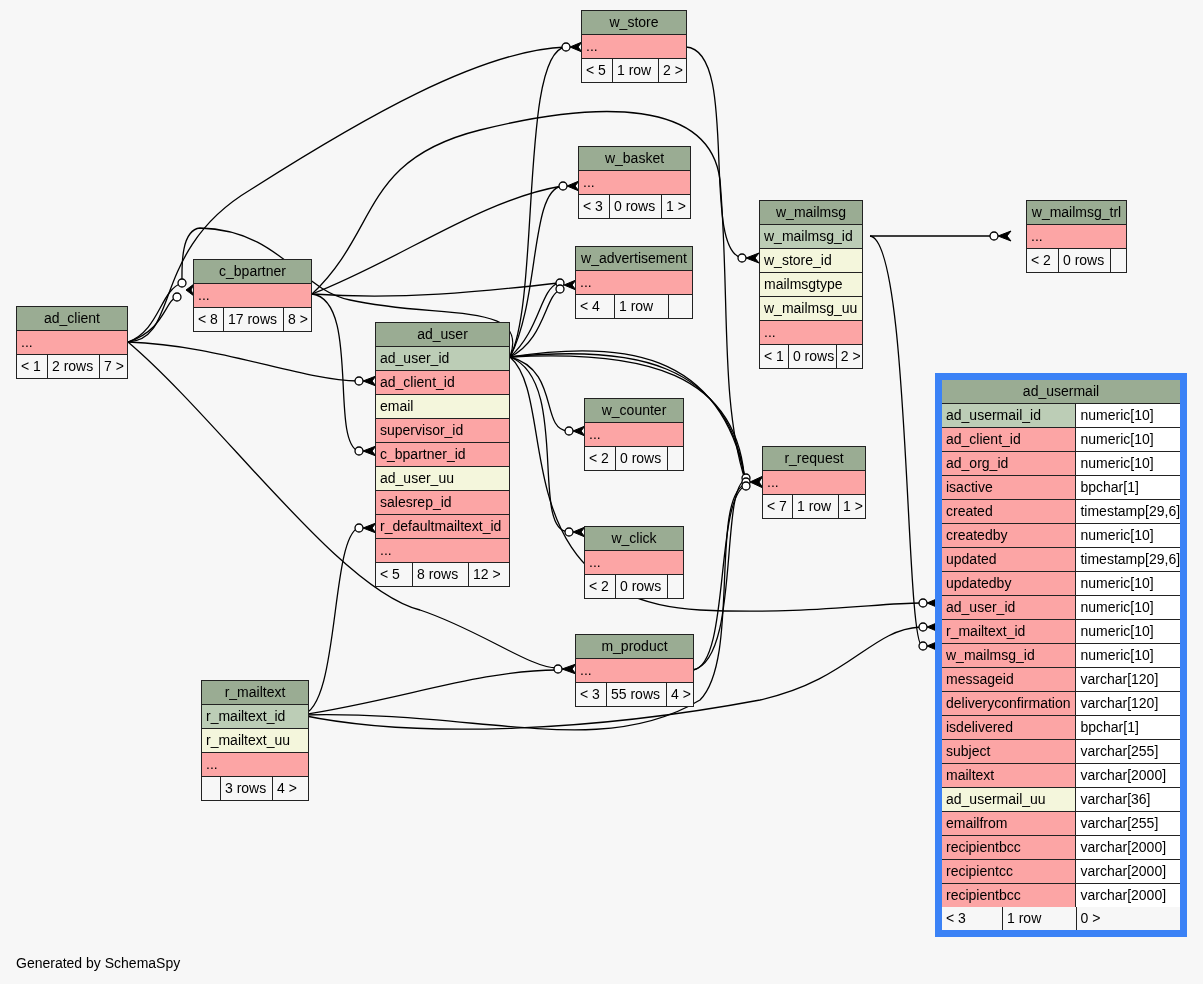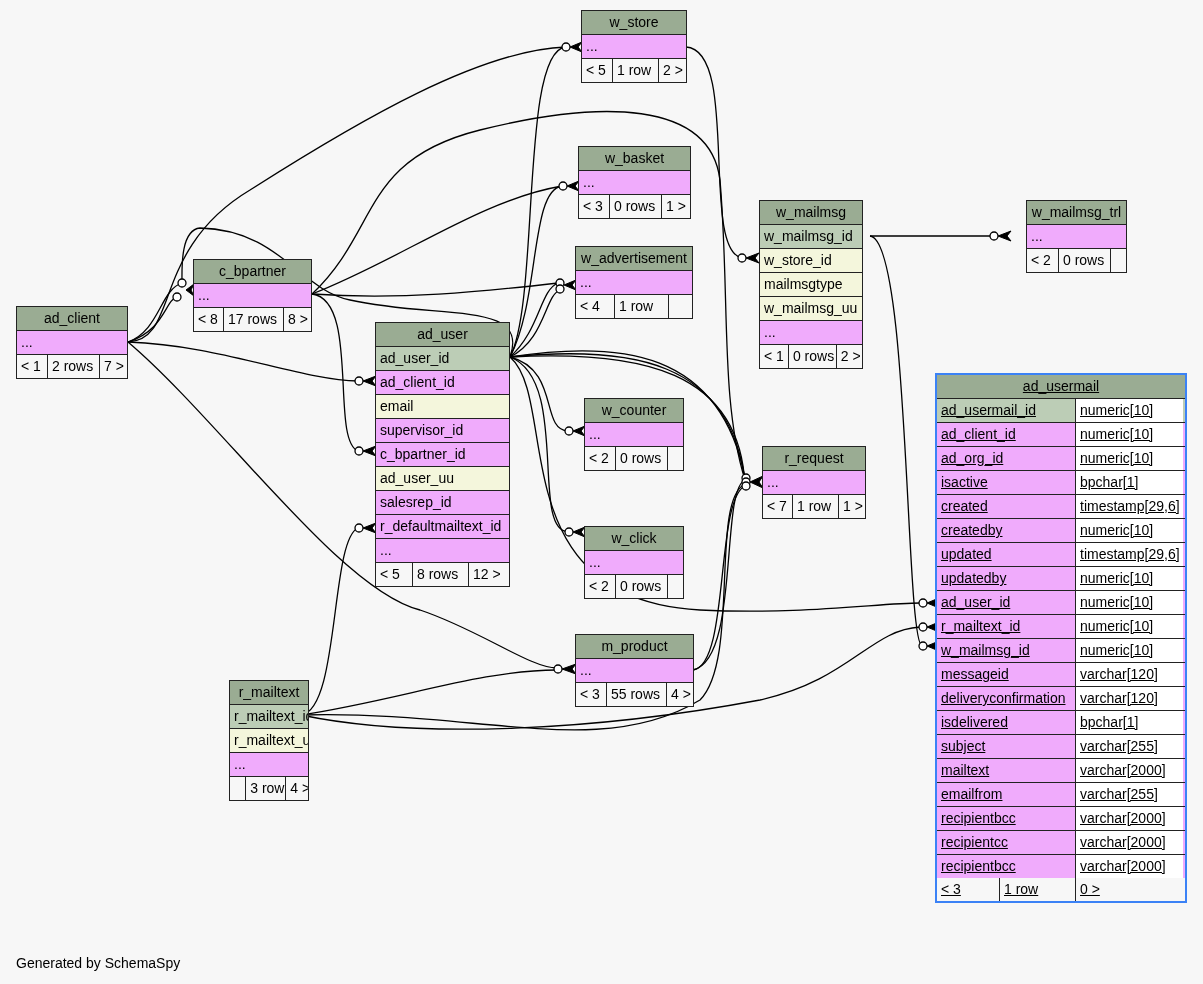--- a/index.html
+++ b/index.html
@@ -1,20 +1,20 @@
 <!DOCTYPE html>
 <html><head>
 <meta charset="utf-8">
 <style>
   html, body { margin:0; padding:0; }
   body { width:1203px; height:984px; background:#f7f7f7; position:relative; overflow:hidden;
          font-family:"Liberation Sans", sans-serif; font-size:14px; color:#000; }
   svg.edges { position:absolute; left:0; top:0; width:1203px; height:984px; pointer-events:none; }
-  .tbl { position:absolute; border:1px solid #222; background:#f0abfc; box-sizing:border-box; }
-  .tbl.focus { border:2px solid #3b82f6;text-decoration:underline; }
+  .tbl { position:absolute; border:1px solid #222; background:#fca5a5; box-sizing:border-box; }
+  .tbl.focus { border:7px solid #3b82f6; }
   .tbl .hd { background:#9aac93; text-align:center; height:23px; line-height:23px; border-bottom:1px solid #222; white-space:nowrap; overflow:hidden; }
   .tbl .row { display:flex; height:23px; line-height:23px; border-bottom:1px solid #222; }
   .tbl .row:last-child { border-bottom:none; }
   .tbl .c { padding:0 4px; white-space:nowrap; overflow:hidden; box-sizing:border-box; }
   .tbl .c + .c { border-left:1px solid #222; }
   .pk { background:#bccdb6; }
   .idx { background:#f4f6dc; }
   .foot { background:#f7f7f7; }
   .foot .c { text-align:left; }
   .r { text-align:right; }
@@ -278,21 +278,21 @@
   <div class="row">
       <div class="c" style="width:100%">...</div>
     </div>
   <div class="row foot">
     <div class="c" style="width:30px">&lt; 3</div>
     <div class="c" style="width:60px">55 rows</div>
     <div class="c" style="width:27px">4 &gt;</div>
   </div>
 </div>
 
-<div class="tbl" style="left:201px;top:680px;width:80px;margin-left:28px;">
+<div class="tbl" style="left:201px;top:680px;width:108px;">
   <div class="hd">r_mailtext</div>
   <div class="row pk">
       <div class="c" style="width:100%">r_mailtext_id</div>
     </div>
   <div class="row idx">
       <div class="c" style="width:100%">r_mailtext_uu</div>
     </div>
   <div class="row">
       <div class="c" style="width:100%">...</div>
     </div>
@@ -364,20 +364,24 @@
       </div>
       <div class="row">
         <div class="c" style="width: 138px;">subject</div>
         <div class="c" style="width: 108px; background: rgb(255, 255, 255);">varchar[255]</div>
       </div>
       <div class="row">
         <div class="c" style="width: 138px;">mailtext</div>
         <div class="c" style="width: 108px; background: rgb(255, 255, 255);">varchar[2000]</div>
       </div>
       <div class="row">
+        <div class="c idx" style="width: 138px;">ad_usermail_uu</div>
+        <div class="c" style="width: 108px; background: rgb(255, 255, 255);">varchar[36]</div>
+      </div>
+      <div class="row">
         <div class="c" style="width: 138px;">emailfrom</div>
         <div class="c" style="width: 108px; background: rgb(255, 255, 255);">varchar[255]</div>
       </div>
       <div class="row">
         <div class="c" style="width: 138px;">recipientbcc</div>
         <div class="c" style="width: 108px; background: rgb(255, 255, 255);">varchar[2000]</div>
       </div>
       <div class="row">
         <div class="c" style="width: 138px;">recipientcc</div>
         <div class="c" style="width: 108px; background: rgb(255, 255, 255);">varchar[2000]</div>

